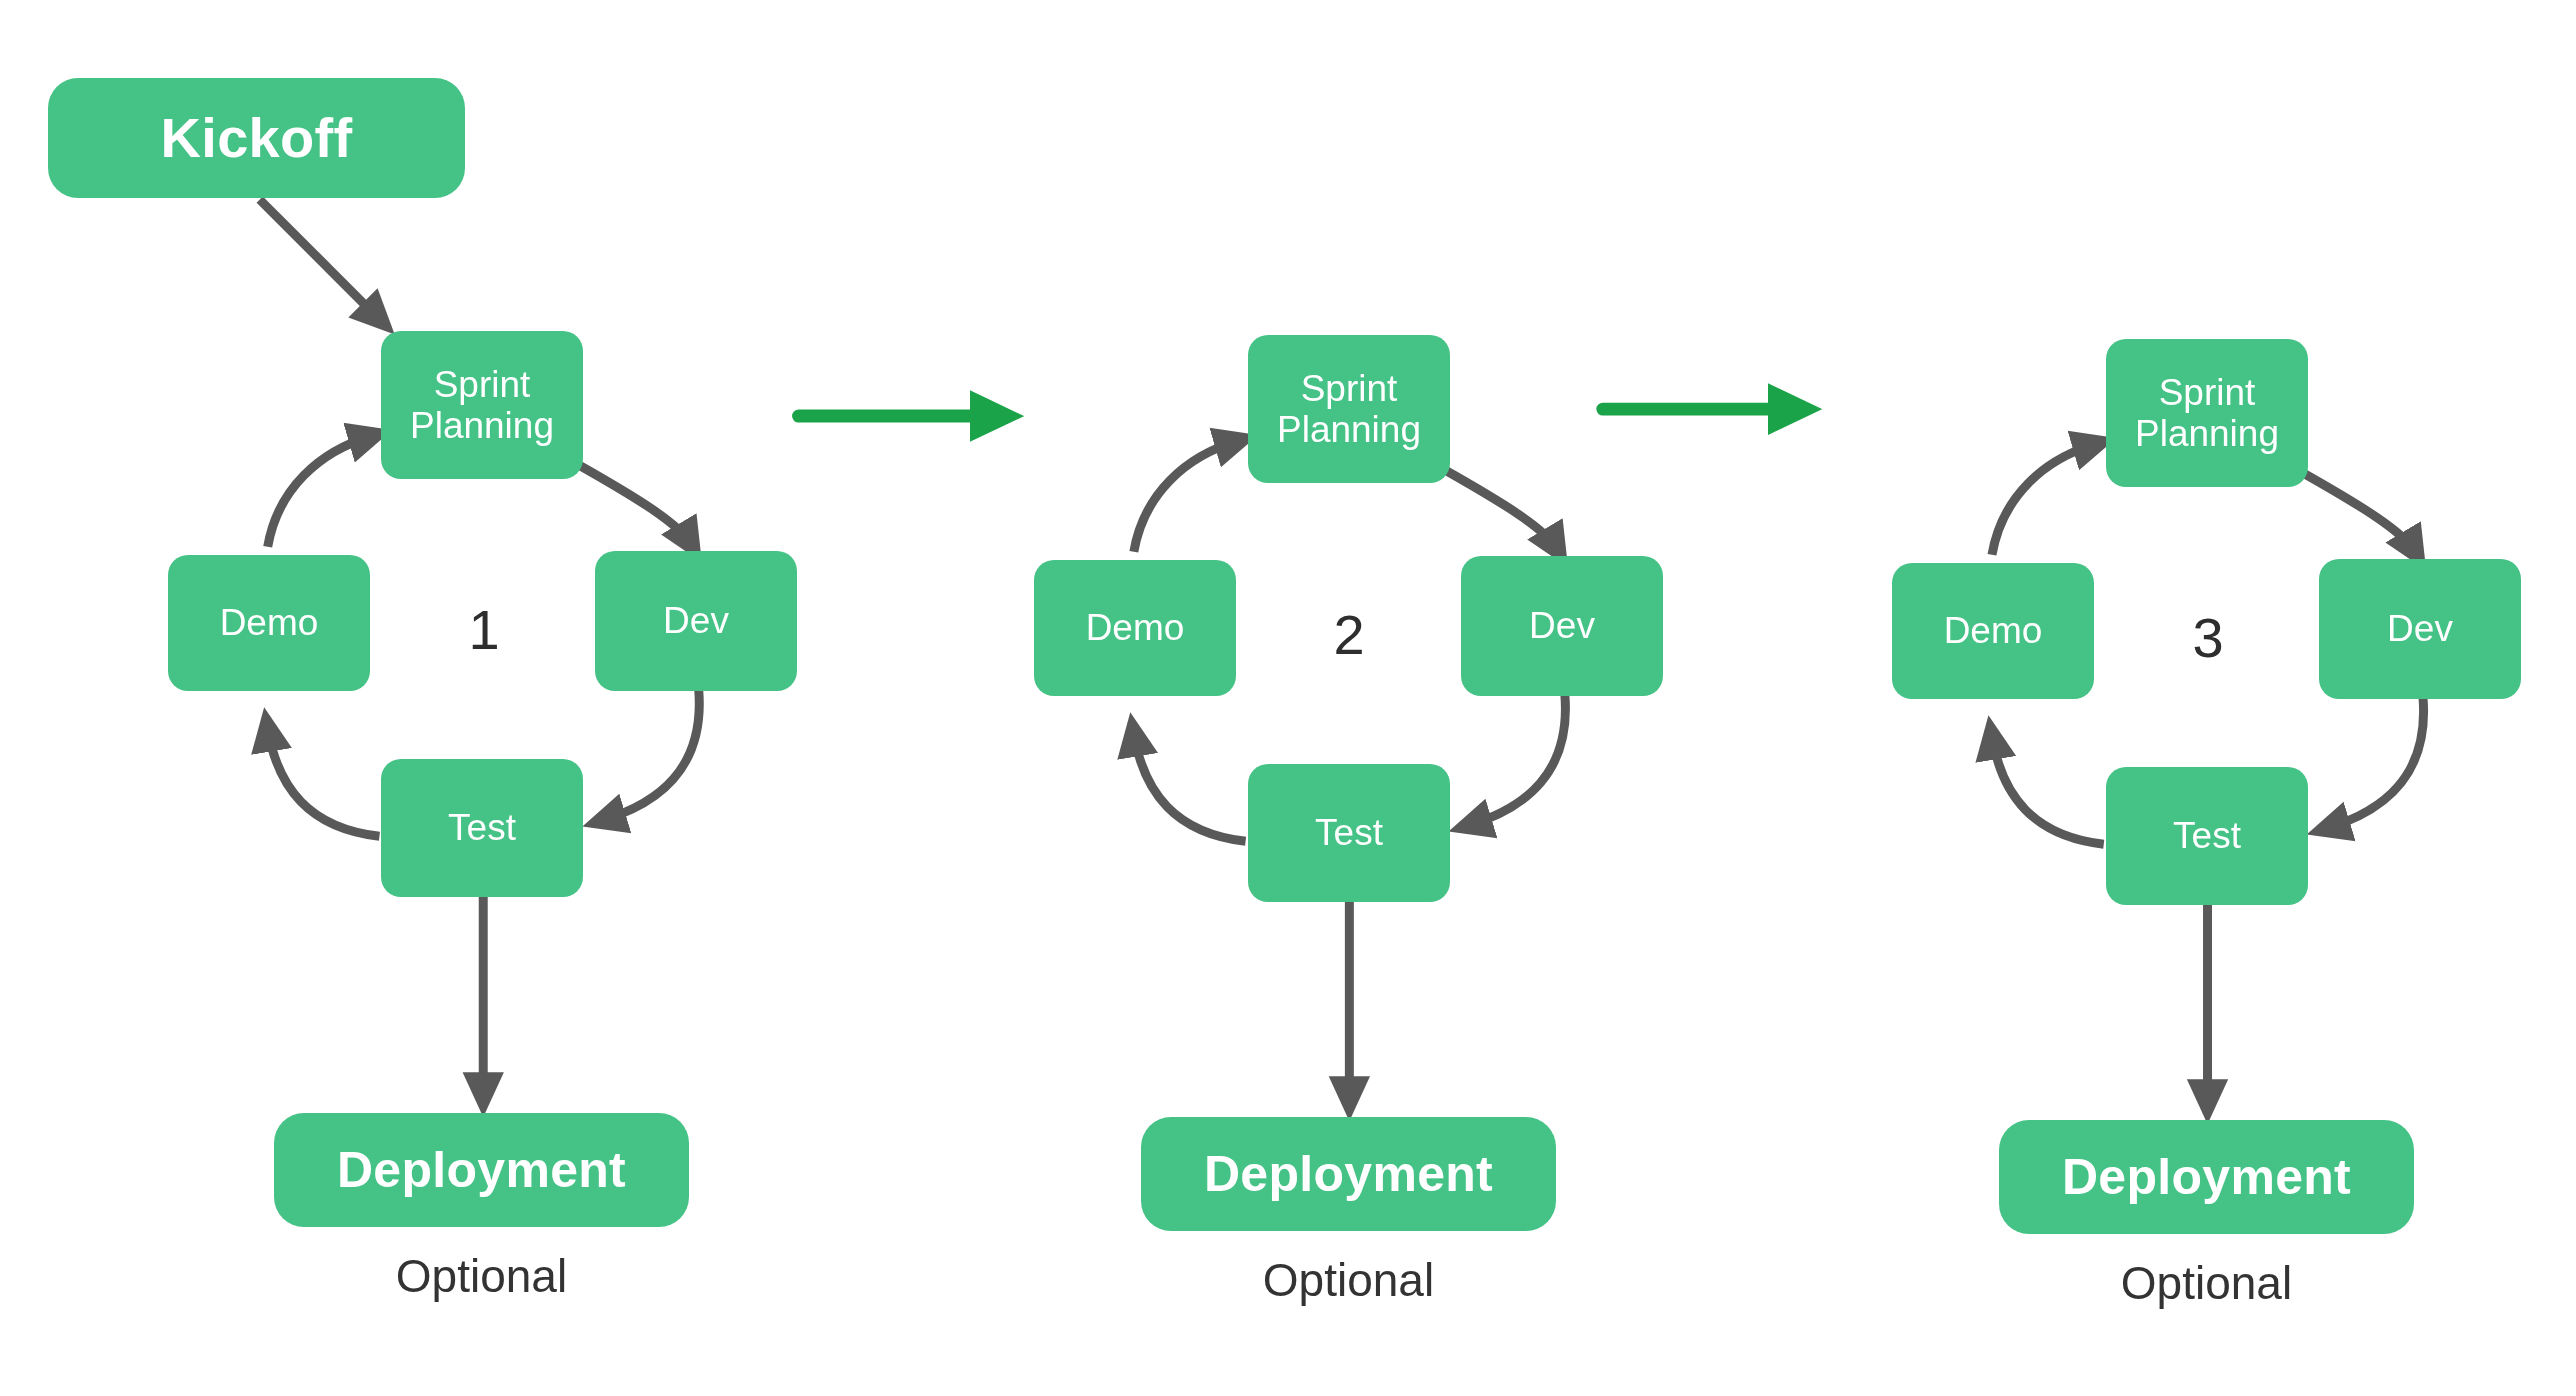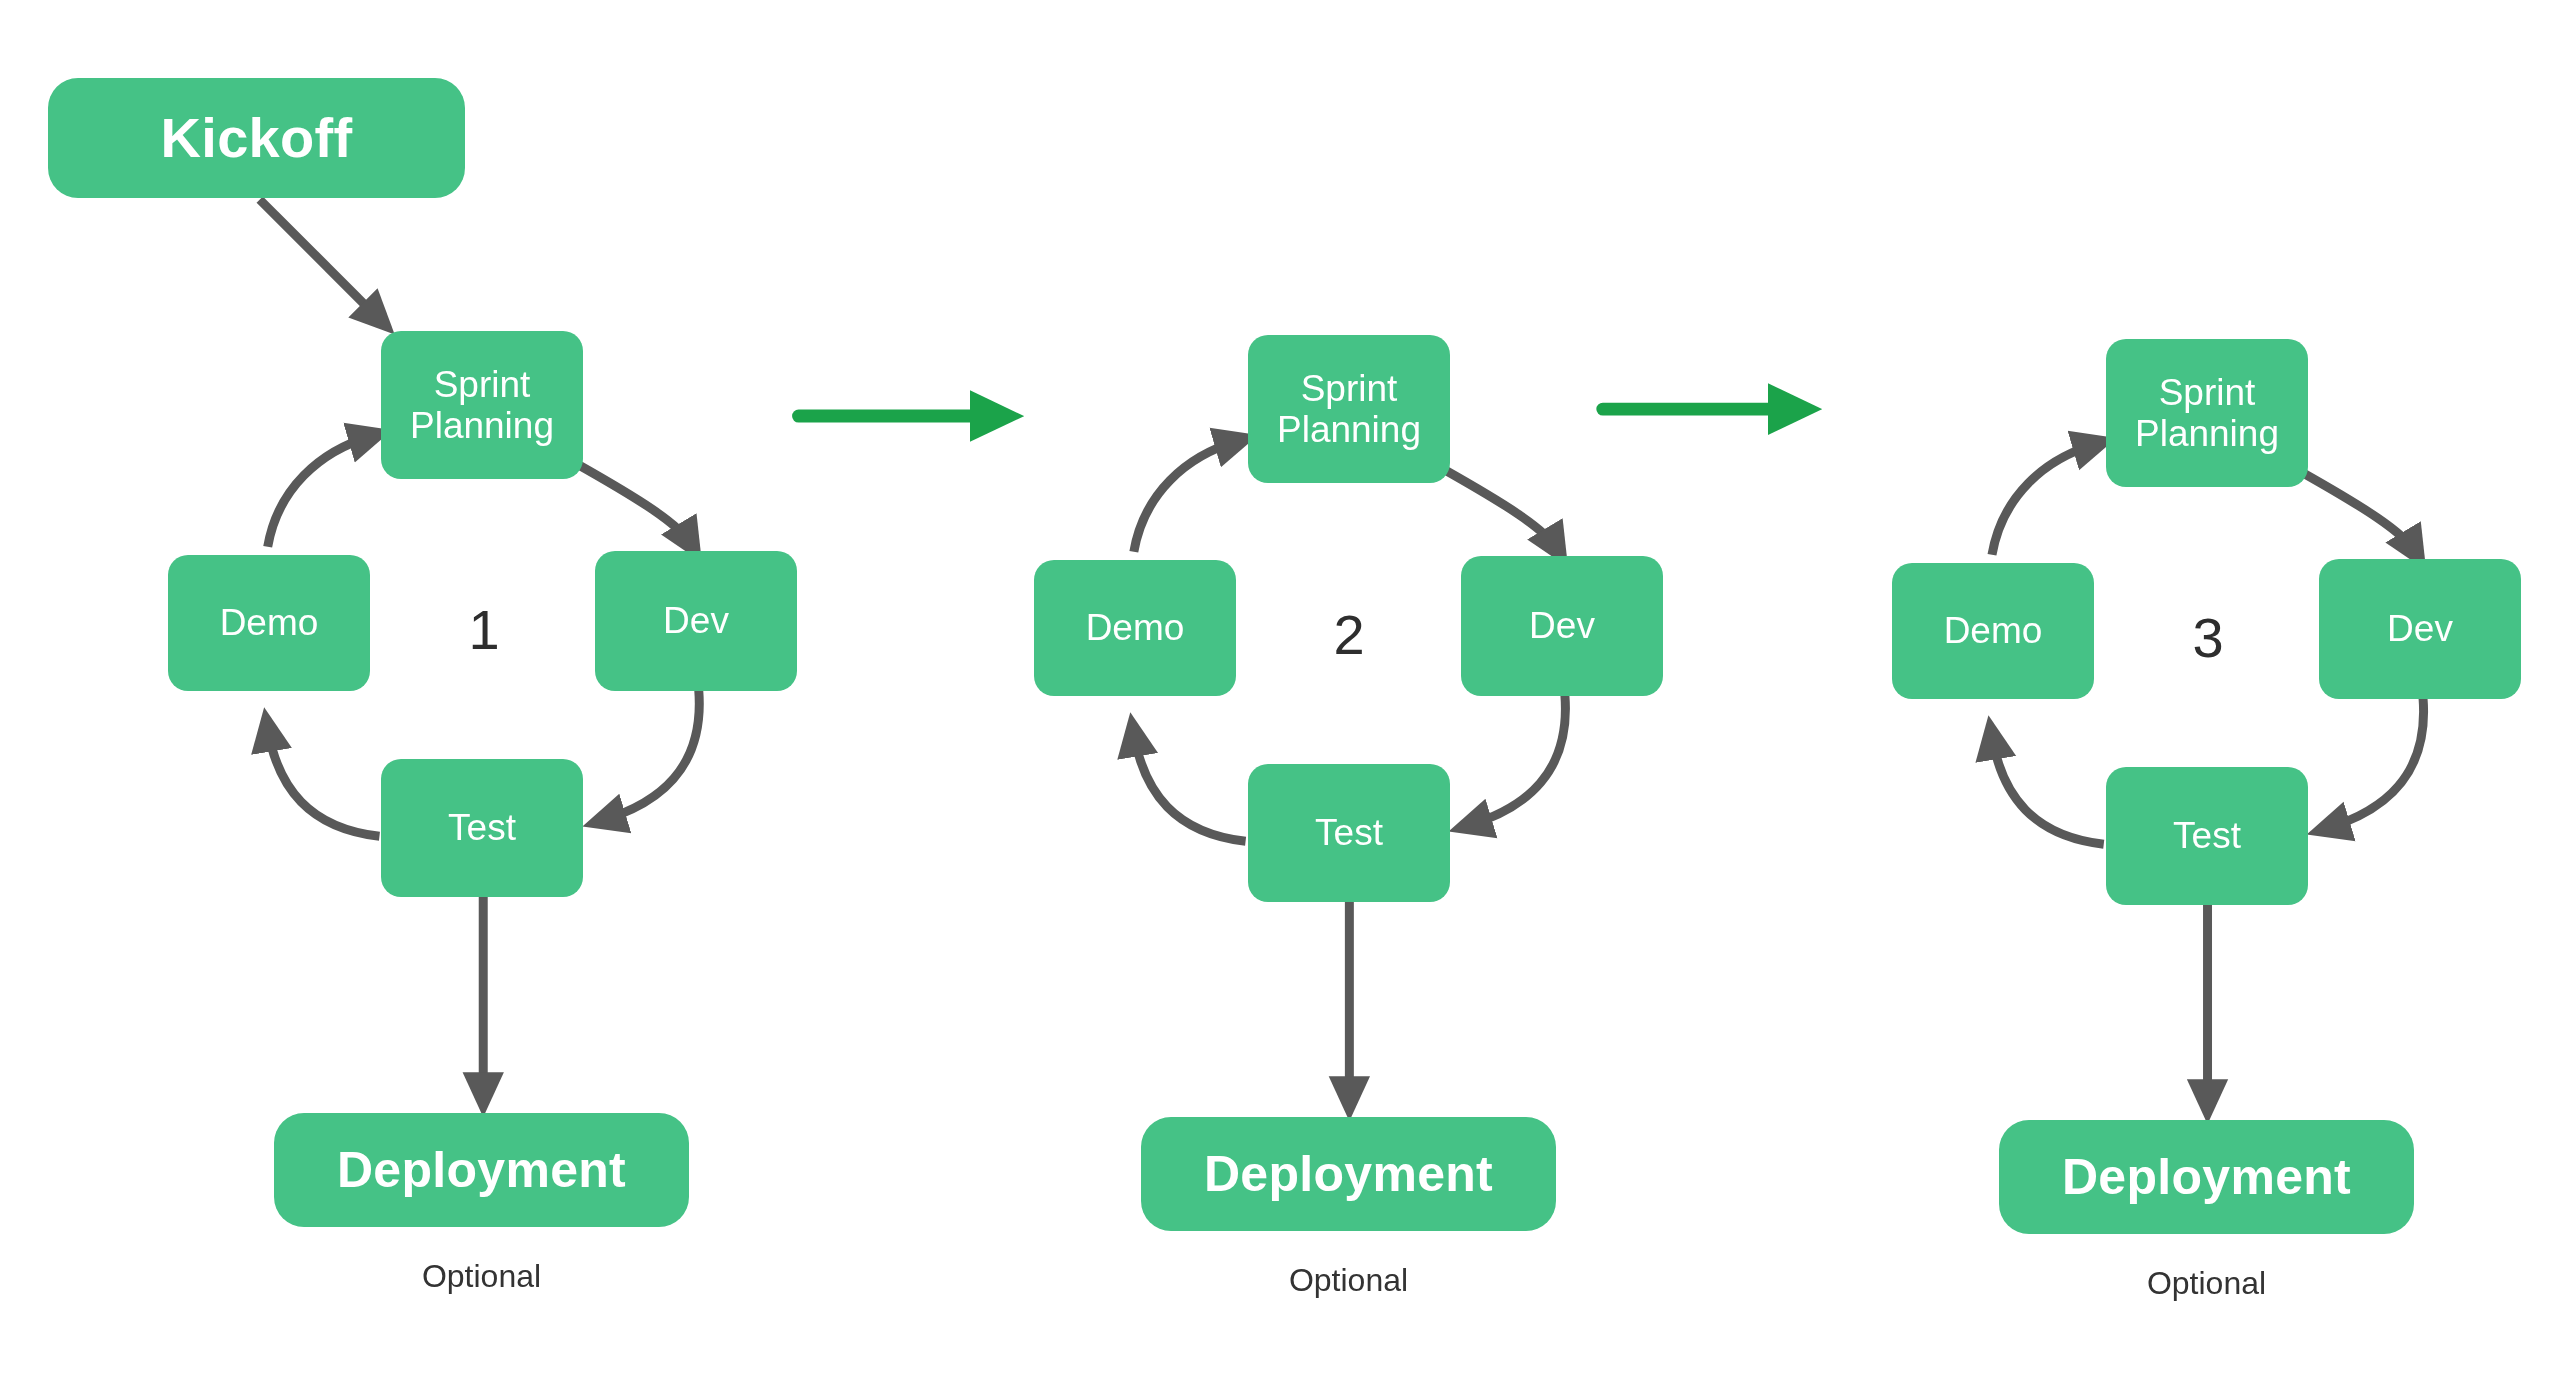--- a/index.html
+++ b/index.html
@@ -48,21 +48,21 @@
     font-size: 56px;
     font-weight: 400;
     display: flex;
     align-items: center;
     justify-content: center;
     font-family: "Liberation Sans", sans-serif;
   }
   .caption {
     position: absolute;
     color: #333333;
-    font-size: 32px;
+    font-size: 46px;
     font-weight: 400;
     text-align: center;
     display: flex;
     align-items: center;
     justify-content: center;
     font-family: "Liberation Sans", sans-serif;
   }
   svg.edges {
     position: absolute;
     left: 0;

